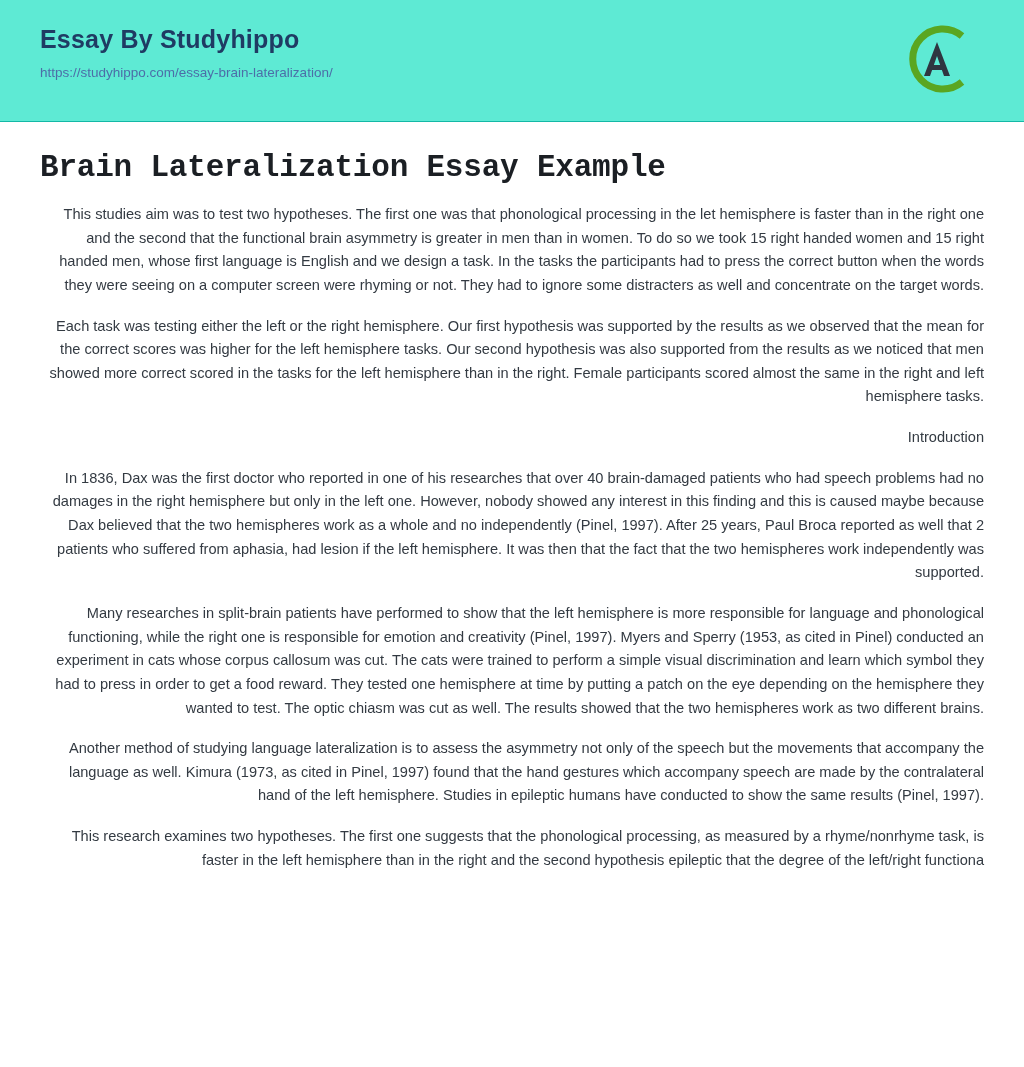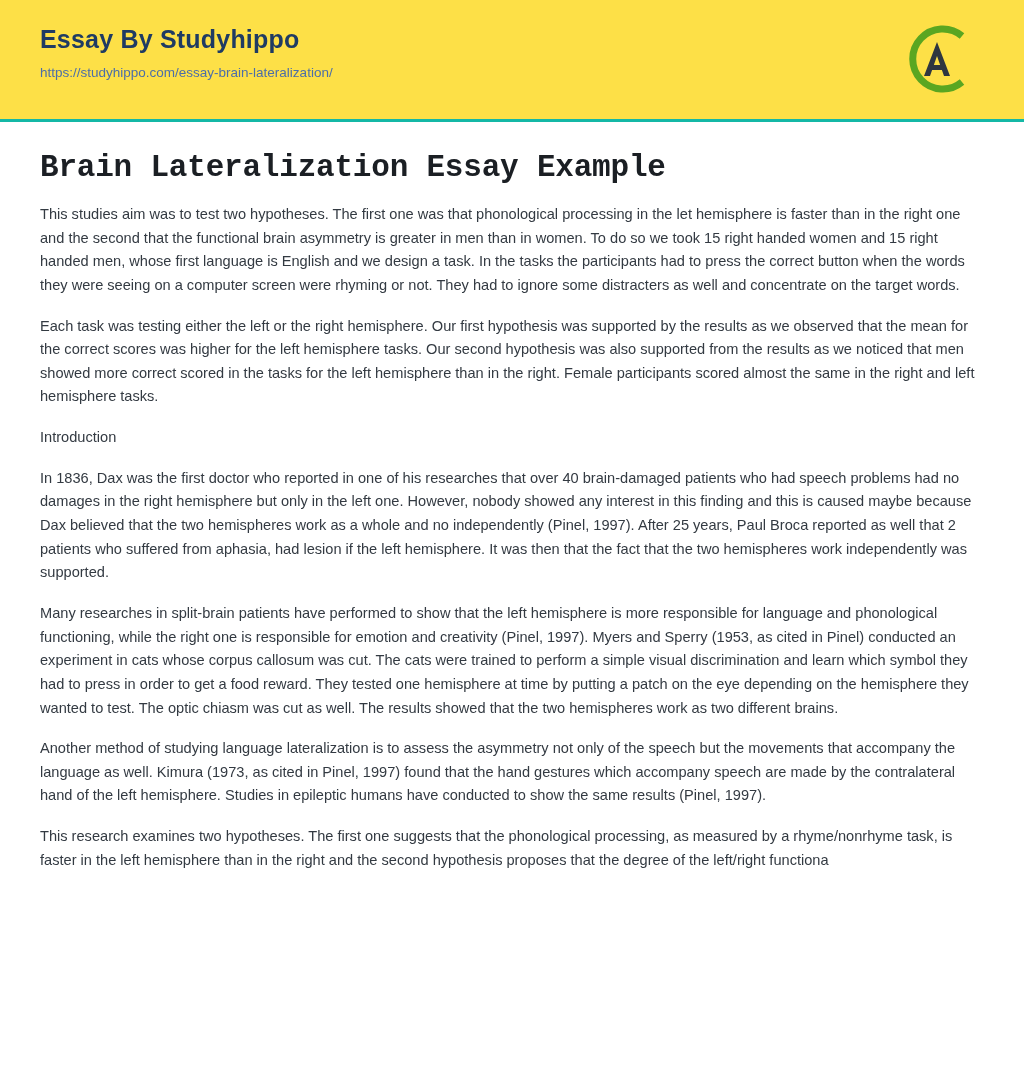--- a/index.html
+++ b/index.html
@@ -15,22 +15,22 @@
   }
   .page {
     width: 1024px;
     min-height: 1067px;
     position: relative;
     background: #ffffff;
     box-sizing: border-box;
   }
   
   .header {
-    background: #fde047;
-    border-bottom: 3px solid #14b8a6;
+    background: #5eead4;
+    border-bottom: 1px solid #14b8a6;
     padding: 26px 40px 18px 40px;
     display: flex;
     align-items: flex-start;
     justify-content: space-between;
     box-sizing: border-box;
     height: 122px;
   }
   .brand-block {
     display: flex;
     flex-direction: column;
@@ -68,21 +68,21 @@
     color: #1b1f24;
     margin: 0 0 18px 0;
     letter-spacing: -0.2px;
     font-family: Liberation Mono, monospace;
   }
   .para {
     font-size: 14.6px;
     line-height: 1.62;
     color: #333a42;
     margin: 0 0 17px 0;
-    text-align: left;
+    text-align: right;
   }
   .para.last {
     margin-bottom: 0;
   }
 </style>
 </head>
 <body>
 
 <div class="page">
 
@@ -102,16 +102,16 @@
 
   <div class="article">
     <h1 class="article-title">Brain Lateralization Essay Example</h1>
 
     <p class="para">This studies aim was to test two hypotheses. The first one was that phonological processing in the let hemisphere is faster than in the right one and the second that the functional brain asymmetry is greater in men than in women. To do so we took 15 right handed women and 15 right handed men, whose first language is English and we design a task. In the tasks the participants had to press the correct button when the words they were seeing on a computer screen were rhyming or not. They had to ignore some distracters as well and concentrate on the target words.</p>
     <p class="para">Each task was testing either the left or the right hemisphere. Our first hypothesis was supported by the results as we observed that the mean for the correct scores was higher for the left hemisphere tasks. Our second hypothesis was also supported from the results as we noticed that men showed more correct scored in the tasks for the left hemisphere than in the right. Female participants scored almost the same in the right and left hemisphere tasks.</p>
     <p class="para">Introduction</p>
     <p class="para">In 1836, Dax was the first doctor who reported in one of his researches that over 40 brain-damaged patients who had speech problems had no damages in the right hemisphere but only in the left one. However, nobody showed any interest in this finding and this is caused maybe because Dax believed that the two hemispheres work as a whole and no independently (Pinel, 1997). After 25 years, Paul Broca reported as well that 2 patients who suffered from aphasia, had lesion if the left hemisphere. It was then that the fact that the two hemispheres work independently was supported.</p>
     <p class="para">Many researches in split-brain patients have performed to show that the left hemisphere is more responsible for language and phonological functioning, while the right one is responsible for emotion and creativity (Pinel, 1997). Myers and Sperry (1953, as cited in Pinel) conducted an experiment in cats whose corpus callosum was cut. The cats were trained to perform a simple visual discrimination and learn which symbol they had to press in order to get a food reward. They tested one hemisphere at time by putting a patch on the eye depending on the hemisphere they wanted to test. The optic chiasm was cut as well. The results showed that the two hemispheres work as two different brains.</p>
     <p class="para">Another method of studying language lateralization is to assess the asymmetry not only of the speech but the movements that accompany the language as well. Kimura (1973, as cited in Pinel, 1997) found that the hand gestures which accompany speech are made by the contralateral hand of the left hemisphere. Studies in epileptic humans have conducted to show the same results (Pinel, 1997).</p>
-    <p class="para last">This research examines two hypotheses. The first one suggests that the phonological processing, as measured by a rhyme/nonrhyme task, is faster in the left hemisphere than in the right and the second hypothesis proposes that the degree of the left/right functiona</p>
+    <p class="para last">This research examines two hypotheses. The first one suggests that the phonological processing, as measured by a rhyme/nonrhyme task, is faster in the left hemisphere than in the right and the second hypothesis epileptic that the degree of the left/right functiona</p>
   </div>
 
 </div>
 
 </body></html>

